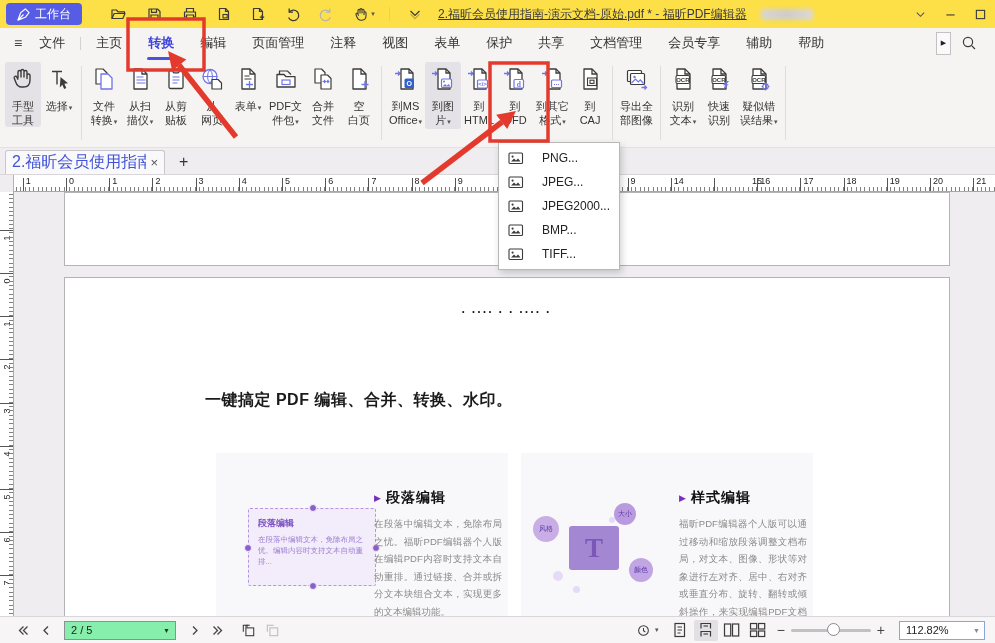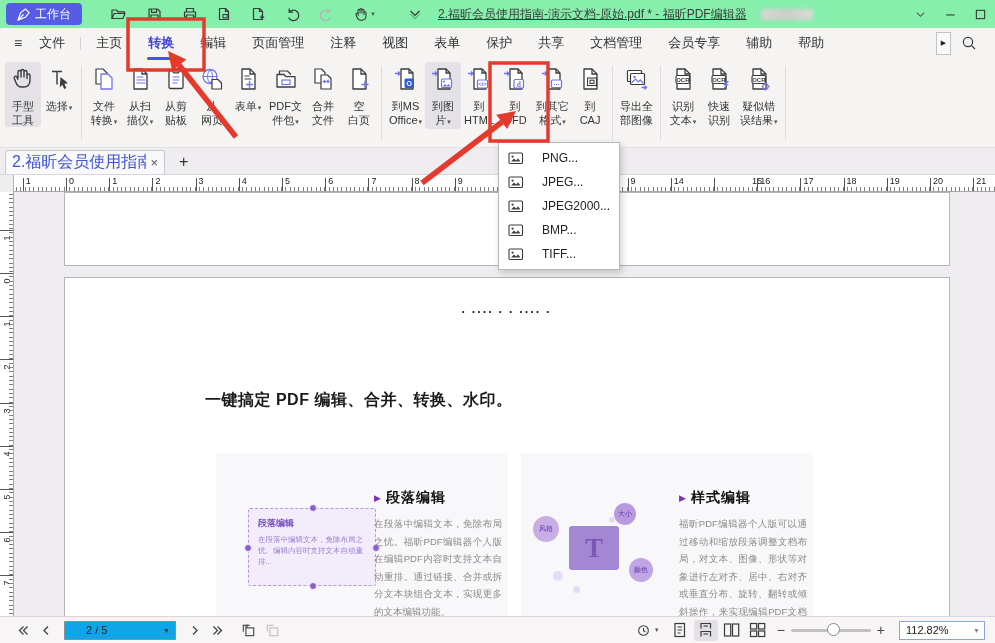--- a/index.html
+++ b/index.html
@@ -1,20 +1,20 @@
 <!DOCTYPE html>
 <html><head>
 <meta charset="utf-8">
 <style>
   * { margin:0; padding:0; box-sizing:border-box; }
   html,body { width:995px; height:643px; overflow:hidden; }
   body { font-family:"Liberation Sans", sans-serif; background:#f6f4f5; position:relative; color:#333; }
 
   
-  .titlebar { height:28px; display:flex; align-items:center; background:#86efac; }
+  .titlebar { height:28px; display:flex; align-items:center; background:#fde047; }
   .ws-btn { margin-left:6px; background:#575ce5; color:#fff; border-radius:4px; height:22px;
             display:flex; align-items:center; gap:5px; padding:0 11px; font-size:12px; }
   .tb-ic { width:27px; height:22px; display:flex; align-items:center; justify-content:center; margin-left:5px; border-radius:3px; }
   .tb-ic svg { width:16px; height:16px; }
   .tb-sep { width:1px; height:14px; background:#ccc9cd; margin:0 6px; }
   .tb-title { font-size:12px; color:#3a3a3a; margin-left:10px; white-space:nowrap;text-decoration:underline; }
   .tb-blur { width:52px; height:11px; margin-left:14px; background:linear-gradient(90deg,#d9d6d4,#cfccca,#ddd9d7); filter:blur(2px); border-radius:2px; }
   .win-ctl { display:flex; align-items:center; margin-left:auto; }
   .win-ctl .wc { width:30px; height:22px; display:flex; align-items:center; justify-content:center; color:#3a3a3a; }
 
@@ -87,21 +87,21 @@
 
   
   .dropdown { position:absolute; left:498px; top:142px; width:122px; background:#fff; border:1px solid #b8b8b8; box-shadow:2px 3px 7px rgba(0,0,0,.18); z-index:40; padding:3px 0; }
   .dd-item { height:24px; display:flex; align-items:center; padding-left:9px; font-size:12px; color:#222; }
   .dd-item svg { width:16px; height:13px; margin-right:9px; }
 
   
   .statusbar { height:27px; background:#f7f5f6; border-top:1px solid #d8d6d9; display:flex; align-items:center; padding:0 10px; position:absolute; left:0; right:0; bottom:0; }
   .sb-ic { display:flex; align-items:center; justify-content:center; width:24px; height:20px; }
   .sb-ic svg { width:13px; height:13px; }
-  .pagebox { width:112px; height:19px; border:1px solid #8f8e94; background:#0ea5e9; display:flex; align-items:center; font-size:11px; color:#222; padding-left:21px; margin:0 6px; }
+  .pagebox { width:112px; height:19px; border:1px solid #8f8e94; background:#86efac; display:flex; align-items:center; font-size:11px; color:#222; padding-left:6px; margin:0 6px; }
   .pagebox .pb-caret { margin-left:auto; margin-right:5px; font-size:7px; color:#333; }
   .sb-right { margin-left:auto; display:flex; align-items:center; }
   .view-ic { width:24px; height:21px; display:flex; align-items:center; justify-content:center; border-radius:2px; margin:0 1px; }
   .view-ic.sel { background:#e2e0e4; }
   .view-ic svg { width:17px; height:16px; }
   .zoom-minus,.zoom-plus { font-size:14px; color:#444; padding:0 6px; }
   .slider { width:80px; height:3px; background:#c2c0c4; border-radius:2px; position:relative; }
   .slider .knob { position:absolute; top:-5.5px; left:36px; width:13px; height:13px; border-radius:50%; background:#fff; border:1.5px solid #8a888c; }
   .zoombox { width:86px; height:19px; border:1px solid #8aa6d6; background:#fff; display:flex; align-items:center; font-size:11px; color:#222; padding-left:6px; margin-left:8px; }
   .zoombox .zb-caret { margin-left:auto; margin-right:4px; font-size:7px; color:#888; }

